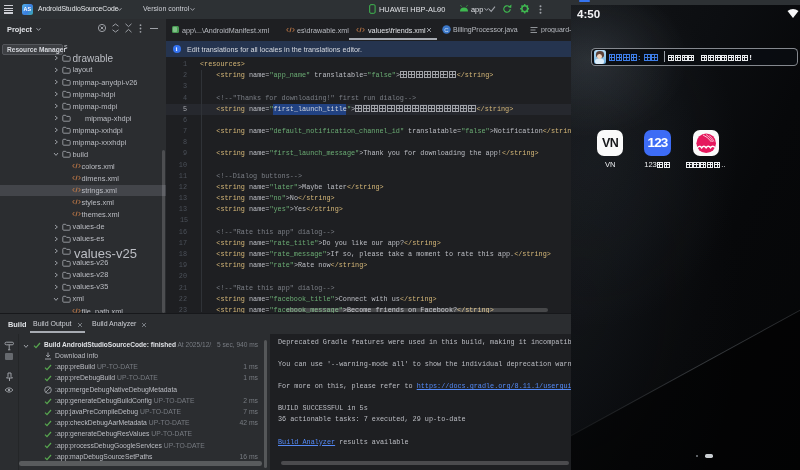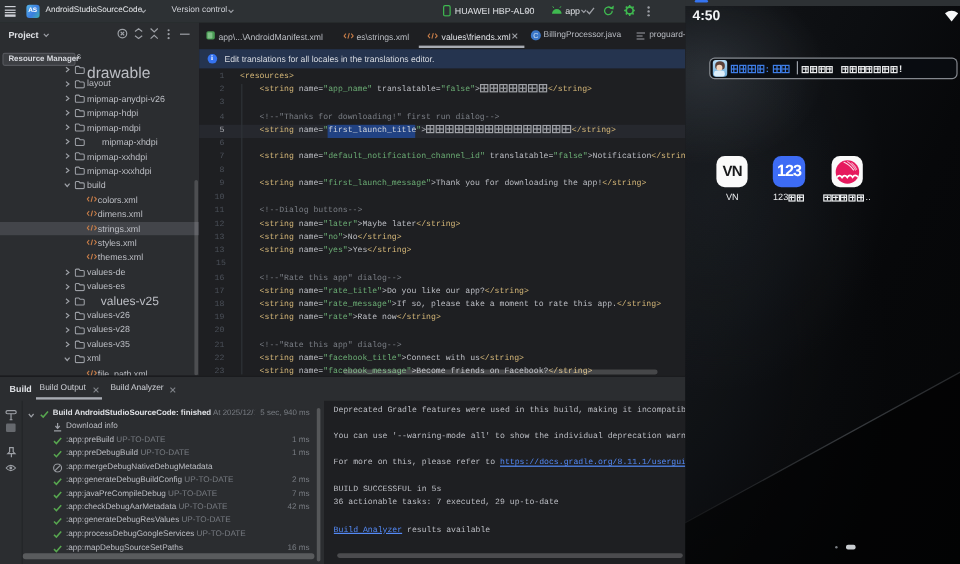--- a/index.html
+++ b/index.html
@@ -130,21 +130,21 @@
 <div class="ab" style="left:53px;top:54.8px;width:6px;height:6px">
     <svg width="6" height="6">
       <path d="M2 1 L4.4 3 L2 5" stroke="#9DA0A6" fill="none" stroke-width="1"></path>
     </svg>
   </div>
 <div class="ab" style="left:61.5px;top:53.8px;width:9px;height:8px">
     <svg width="9" height="8">
 <path d="M0.8 2.2 q0-0.9 0.9-0.9 h2 l1 1.1 h2.6 q0.9 0 0.9 0.9 v3 q0 0.9-0.9 0.9 h-5.6 q-0.9 0-0.9-0.9 z" fill="none" stroke="#9DA0A6" stroke-width="0.9"></path>
     </svg>
   </div>
-<div class="ab" style="left:72.5px;top:53.4px;font-size:13px;color:#BCBEC4">drawable</div>
+<div class="ab" style="left:72.5px;top:53.4px;font-size:10px;color:#BCBEC4">drawable</div>
 <div class="ab" style="left:53px;top:66.85px;width:6px;height:6px">
     <svg width="6" height="6">
       <path d="M2 1 L4.4 3 L2 5" stroke="#9DA0A6" fill="none" stroke-width="1"></path>
     </svg>
   </div>
 <div class="ab" style="left:61.5px;top:65.85px;width:9px;height:8px">
     <svg width="9" height="8">
 <path d="M0.8 2.2 q0-0.9 0.9-0.9 h2 l1 1.1 h2.6 q0.9 0 0.9 0.9 v3 q0 0.9-0.9 0.9 h-5.6 q-0.9 0-0.9-0.9 z" fill="none" stroke="#9DA0A6" stroke-width="0.9"></path>
     </svg>
   </div>
@@ -302,21 +302,21 @@
 <div class="ab" style="left:53px;top:247.60000000000002px;width:6px;height:6px">
     <svg width="6" height="6">
       <path d="M2 1 L4.4 3 L2 5" stroke="#9DA0A6" fill="none" stroke-width="1"></path>
     </svg>
   </div>
 <div class="ab" style="left:61.5px;top:246.60000000000002px;width:9px;height:8px">
     <svg width="9" height="8">
 <path d="M0.8 2.2 q0-0.9 0.9-0.9 h2 l1 1.1 h2.6 q0.9 0 0.9 0.9 v3 q0 0.9-0.9 0.9 h-5.6 q-0.9 0-0.9-0.9 z" fill="none" stroke="#9DA0A6" stroke-width="0.9"></path>
     </svg>
   </div>
-<div class="ab" style="left:84px;top:246.2px;font-size:10px;color:#BCBEC4">values-v25</div>
+<div class="ab" style="left:74px;top:246.2px;font-size:13px;color:#BCBEC4">values-v25</div>
 <div class="ab" style="left:53px;top:259.65000000000003px;width:6px;height:6px">
     <svg width="6" height="6">
       <path d="M2 1 L4.4 3 L2 5" stroke="#9DA0A6" fill="none" stroke-width="1"></path>
     </svg>
   </div>
 <div class="ab" style="left:61.5px;top:258.65000000000003px;width:9px;height:8px">
     <svg width="9" height="8">
 <path d="M0.8 2.2 q0-0.9 0.9-0.9 h2 l1 1.1 h2.6 q0.9 0 0.9 0.9 v3 q0 0.9-0.9 0.9 h-5.6 q-0.9 0-0.9-0.9 z" fill="none" stroke="#9DA0A6" stroke-width="0.9"></path>
     </svg>
   </div>
@@ -375,21 +375,21 @@
 <div class="ab" style="left:182px;top:25.5px;font-size:7.2px;color:#B8BBC1">app\...\AndroidManifest.xml</div>
 <div class="ab" style="left:286px;top:25.6px;width:9px;height:8px">
     <svg width="9" height="8">
       <g stroke="#C77D48" stroke-width="0.9" fill="none">
         <path d="M2.3 2.0 L0.7 3.9 L2.3 5.8"></path>
         <path d="M6.7 2.0 L8.3 3.9 L6.7 5.8"></path>
         <line x1="5.1" y1="1.6" x2="3.9" y2="6.2"></line>
       </g>
     </svg>
   </div>
-<div class="ab" style="left:297px;top:25.5px;font-size:7.2px;color:#B8BBC1">es\strings.xml</div>
+<div class="ab" style="left:297px;top:25.5px;font-size:7.2px;color:#B8BBC1">es\drawable.xml</div>
 <div class="ab" style="left:356px;top:25.6px;width:9px;height:8px">
     <svg width="9" height="8">
       <g stroke="#C77D48" stroke-width="0.9" fill="none">
         <path d="M2.3 2.0 L0.7 3.9 L2.3 5.8"></path>
         <path d="M6.7 2.0 L8.3 3.9 L6.7 5.8"></path>
         <line x1="5.1" y1="1.6" x2="3.9" y2="6.2"></line>
       </g>
     </svg>
   </div>
 <div class="ab wh" style="left:368px;top:25.5px;font-size:7.2px">values\friends.xml</div>

